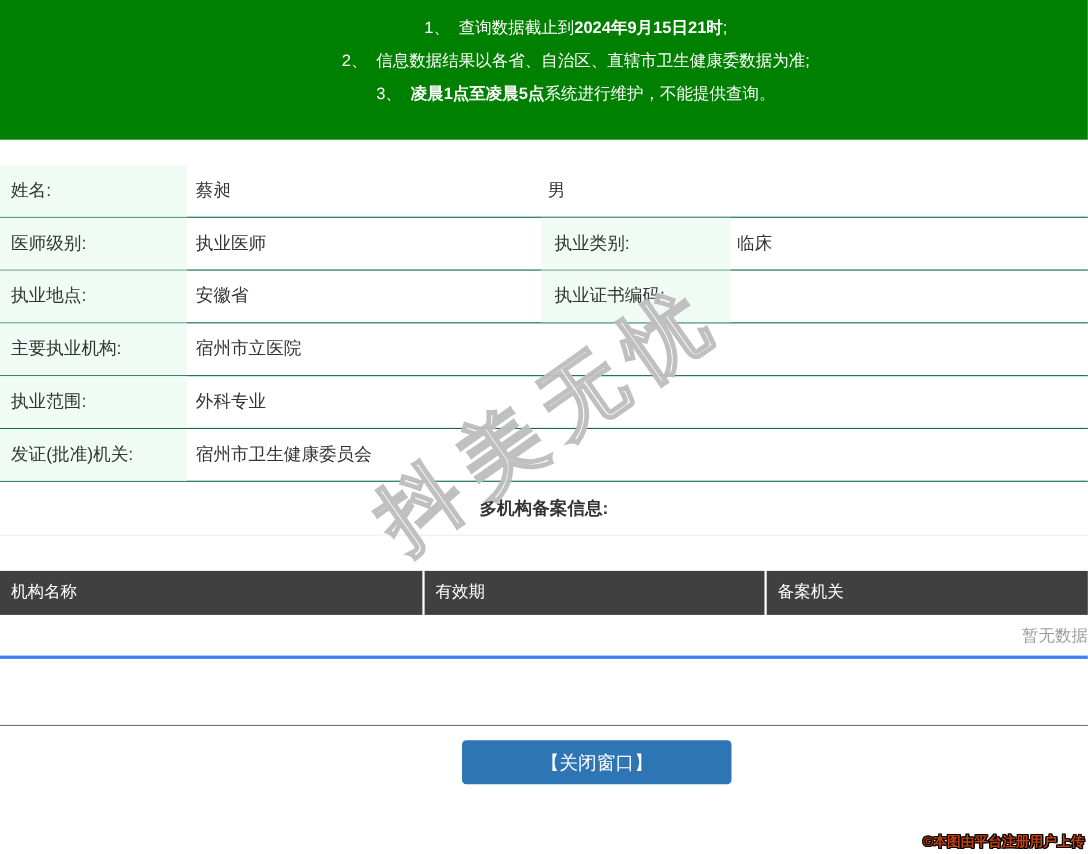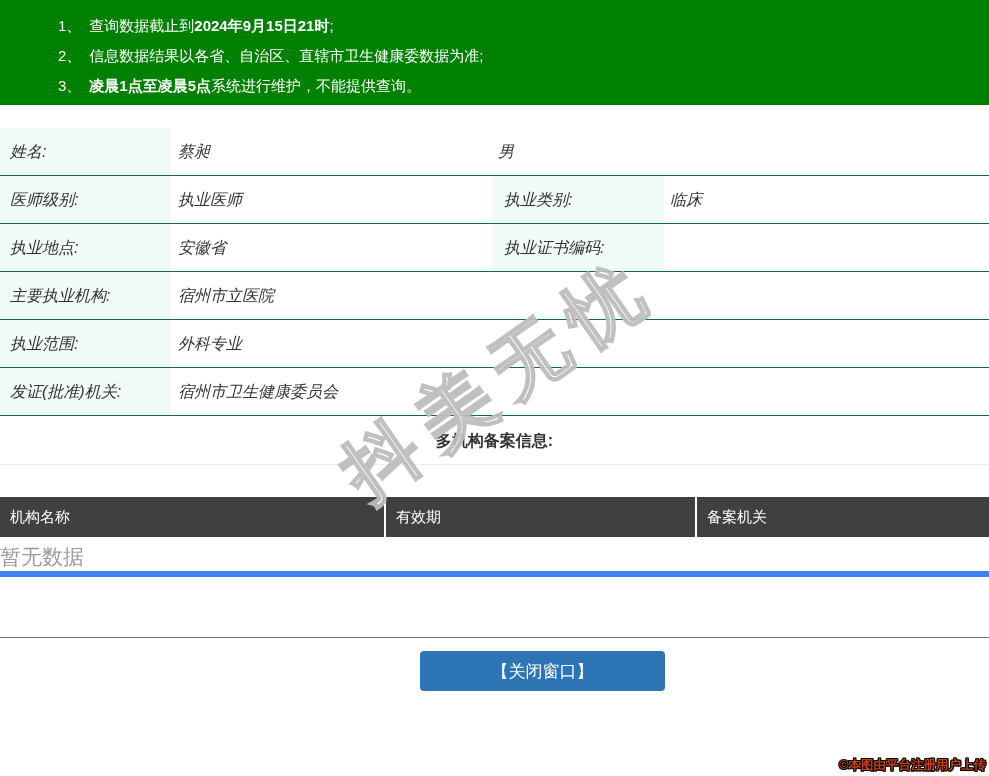--- a/index.html
+++ b/index.html
@@ -1,48 +1,48 @@
 <!DOCTYPE html>
 <html><head>
 <meta charset="utf-8">
 <style>
   * { margin:0; padding:0; box-sizing:border-box; }
   html,body { width:989px; height:776px; background:#fff; overflow:hidden;
               font-family:"Liberation Sans","DejaVu Sans",sans-serif; color:#333; }
   .page { position:relative; width:989px; height:776px; overflow:hidden; }
 
   
-  .notice { width:100%; height:105px; background:#008000; color:#fff;
-            padding:11px 0 0 58px; font-size:15px; }
+  .notice { width:100%; height:127px; background:#008000; color:#fff;
+            padding:11px 0 0 58px; font-size:15px;text-align:center; }
   .notice-line { line-height:30px; white-space:nowrap; }
   .notice-line .num { margin-right:8px; }
   .notice-line b { font-weight:700; }
 
   
-  .info-table { margin-top:23px; width:100%;font-style:italic; }
+  .info-table { margin-top:23px; width:100%; }
   .info-row { display:flex; height:48px; line-height:47px;
               border-bottom:1px solid #0b6b44; font-size:16px; }
   .cell { overflow:hidden; white-space:nowrap; }
   .cell.label { width:170px; background:#effbf4; padding-left:10px; }
   .cell.value { width:322px; padding-left:8px; }
   .cell.label.l2 { width:172px; padding-left:12px; }
   .cell.value.v2 { flex:1; padding-left:6px; }
   .cell.value.wide { flex:1; }
 
   
   .filing-title { height:49px; line-height:49px; text-align:center; font-weight:700;
                   font-size:16px; border-bottom:1px solid #ededed; }
   .filing-header { display:flex; margin-top:32px; height:40px; line-height:40px;
                    background:#404040; color:#fff; font-size:15px; }
   .fh-col { padding-left:10px; }
   .fh-col.c1 { width:386px; border-right:2px solid #fff; }
   .fh-col.c2 { width:311px; border-right:2px solid #fff; }
   .fh-col.c3 { flex:1; }
-  .filing-empty { height:40px; line-height:40px; text-align:left; color:#9c9c9c;
-                  font-size:21px; border-bottom:6px solid #3b82f6; }
+  .filing-empty { height:40px; line-height:40px; text-align:right; color:#9c9c9c;
+                  font-size:15px; border-bottom:3px solid #3b82f6; }
 
   
   .footer { margin-top:60px; border-top:1px solid #737373; height:46px; }
   .close-btn { display:block; margin:13px 0 0 420px; width:245px; height:40px;
                background:#2e75b6; color:#fff; border:none; border-radius:4px;
                font-size:17px; font-family:inherit; cursor:pointer; }
 
   
   .wm-diagonal { position:absolute; left:300px; top:330px; width:400px;
                  text-align:center; font-size:74px; font-weight:700;

